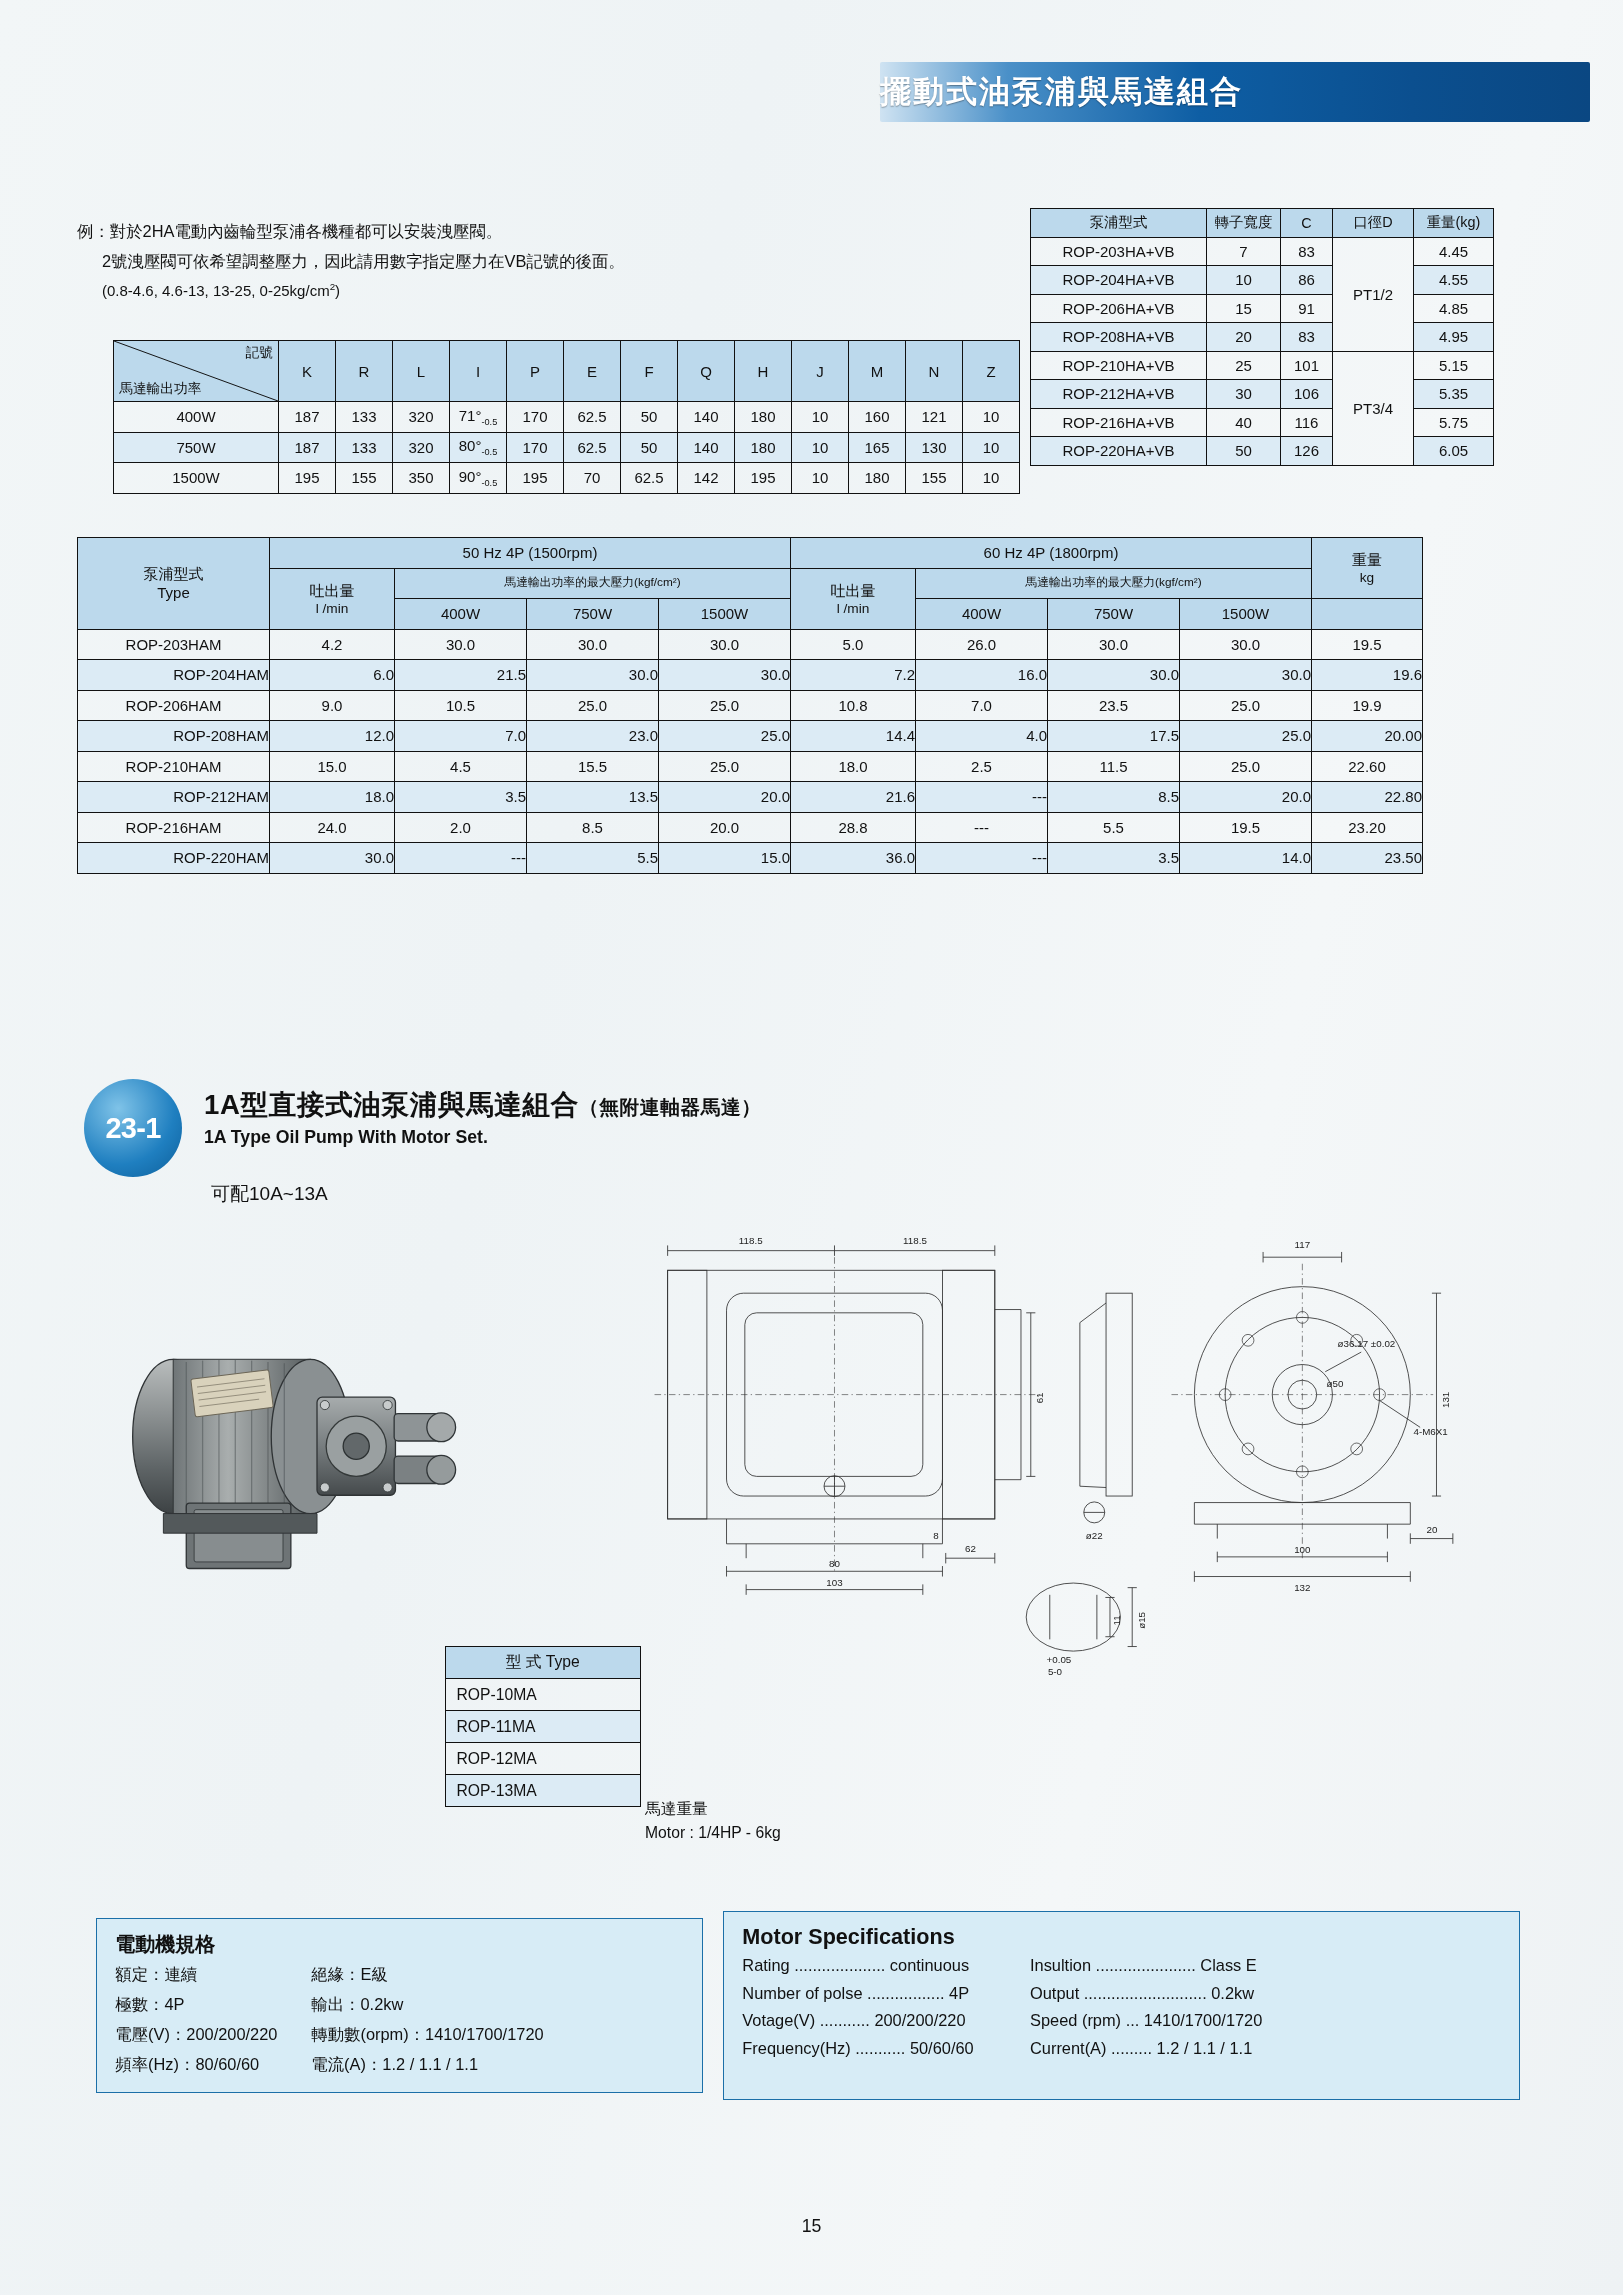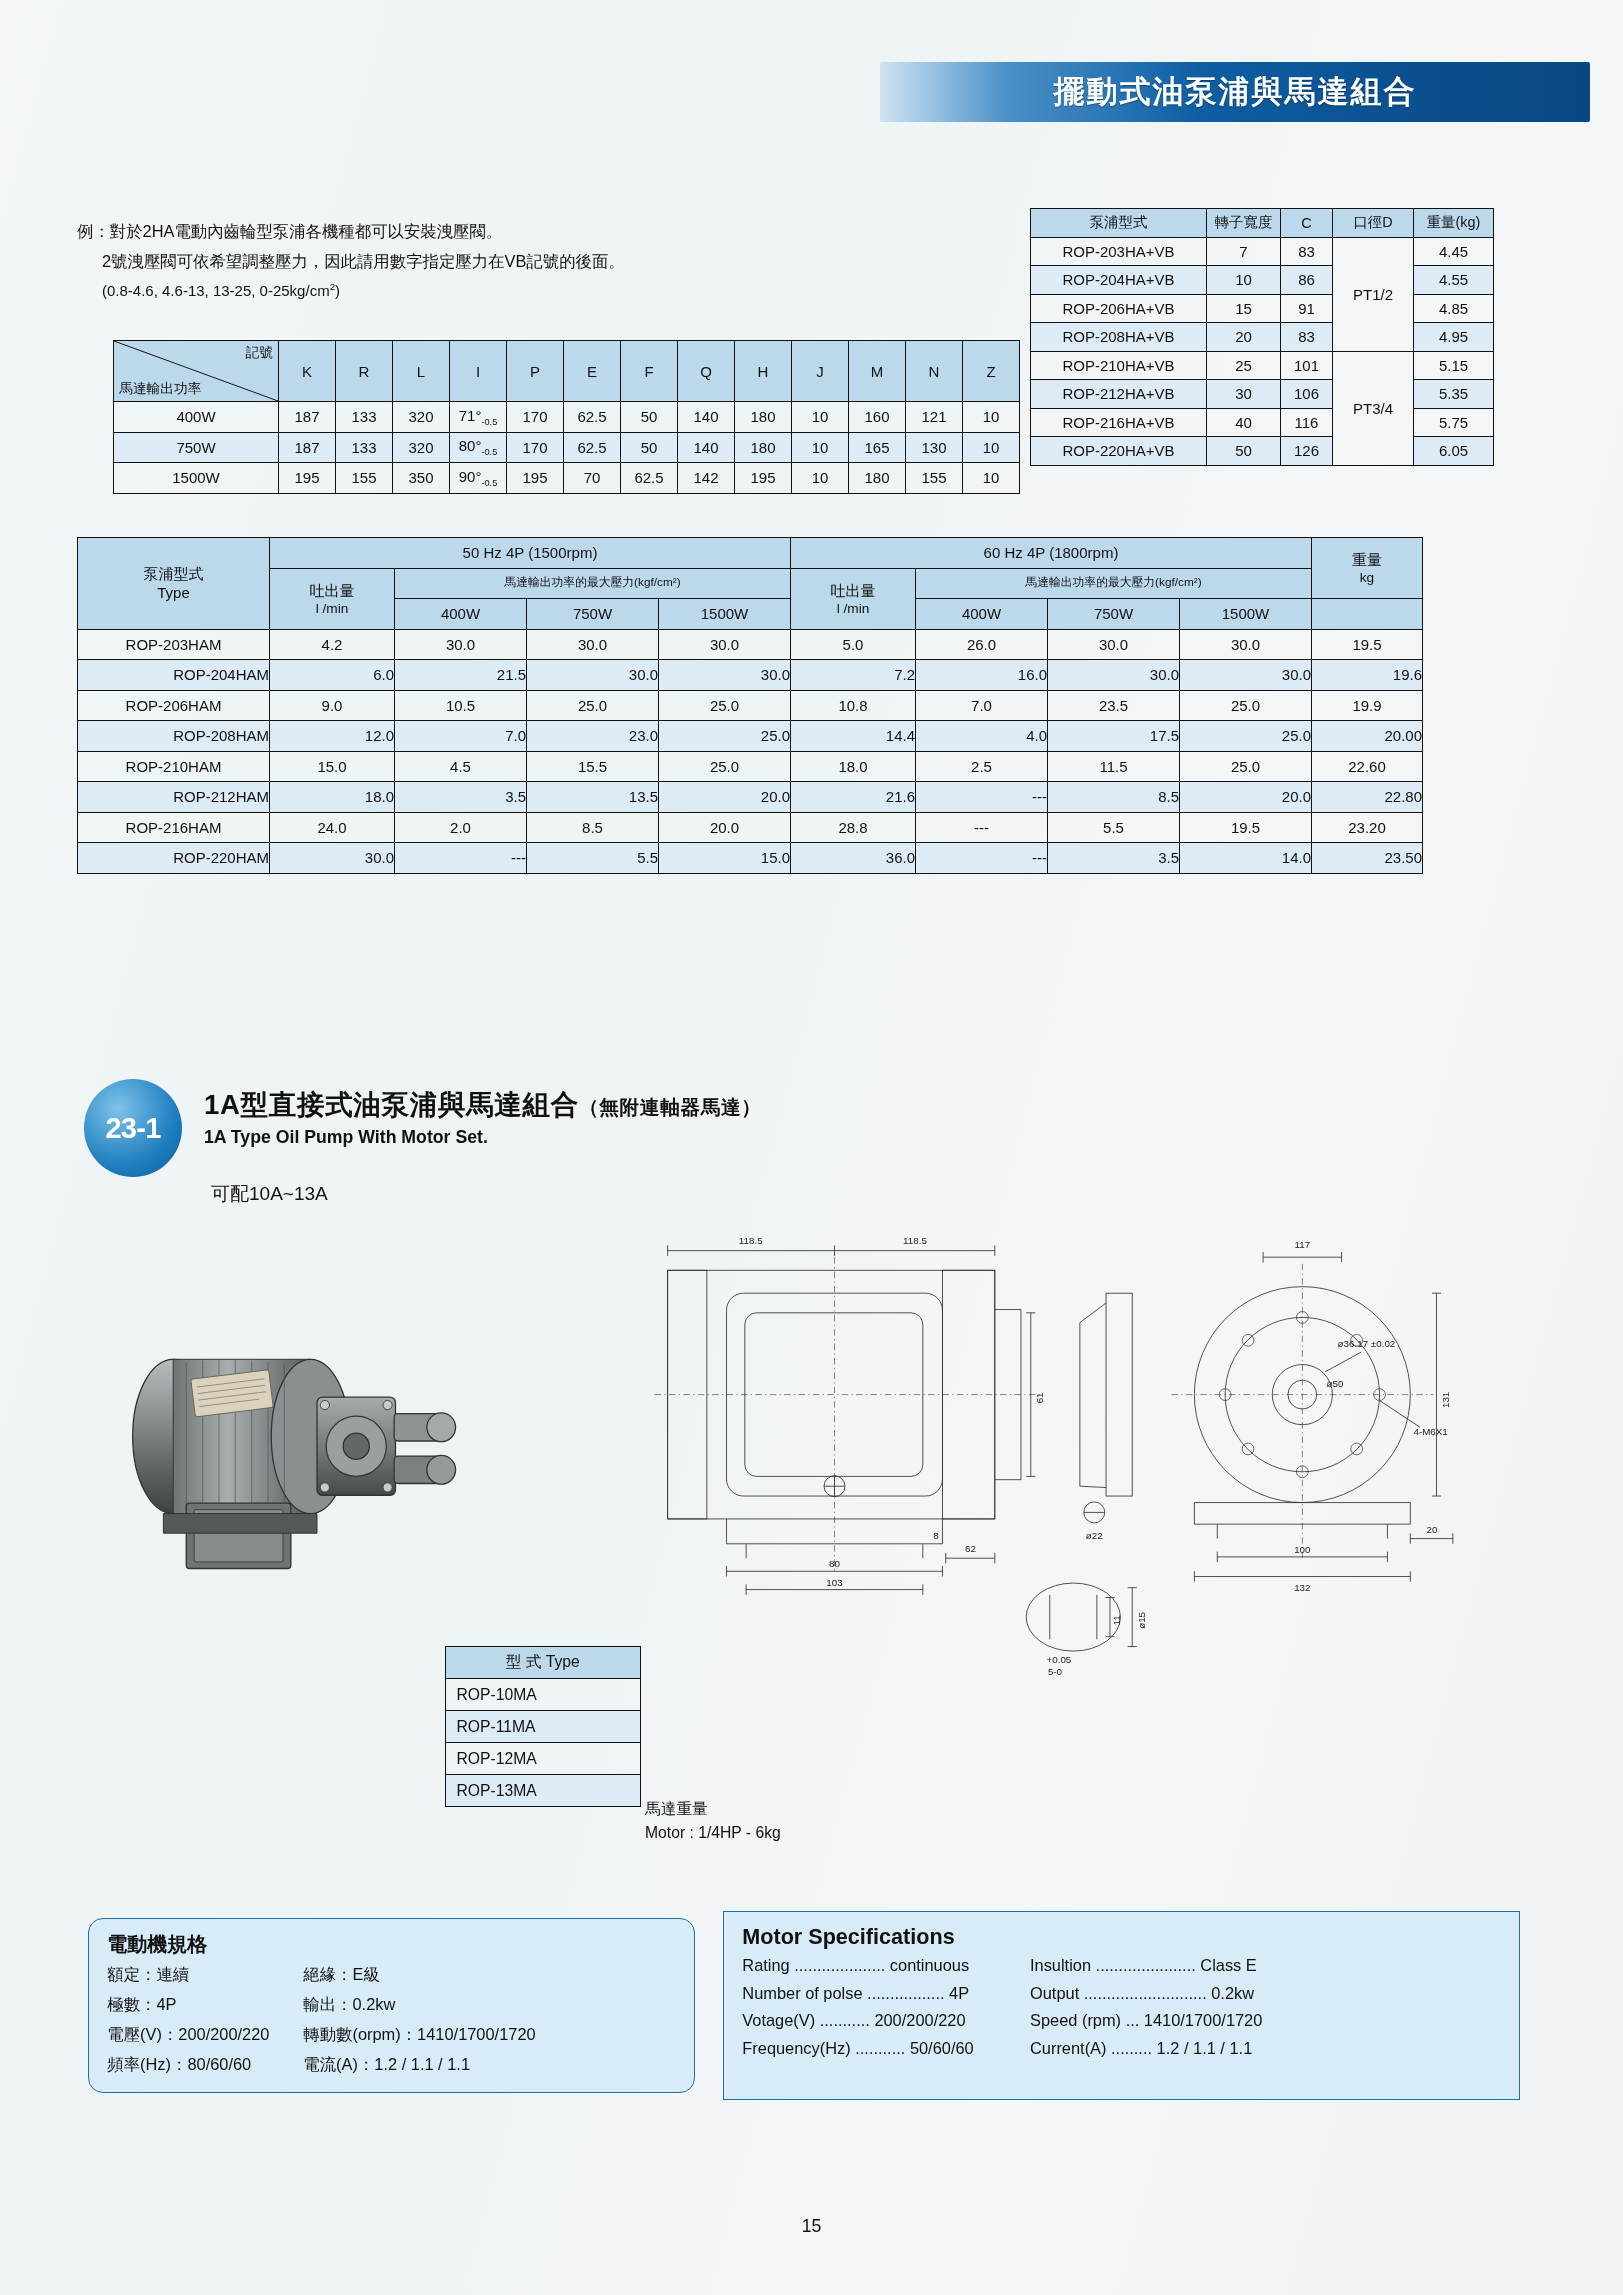--- a/index.html
+++ b/index.html
@@ -13,21 +13,21 @@
   }
   .page{
     position:absolute;inset:0;
     background:linear-gradient(105deg,#f2f6f7 0%,#eef3f5 35%,#f4f7f8 70%,#eef2f4 100%);
   }
   
   .banner{
     position:absolute;left:880px;top:62px;width:710px;height:60px;
     background:linear-gradient(90deg,#cfe3f2 0%,#4a90c8 18%,#0e5ea4 45%,#0b4f8f 75%,#0a4782 100%);
     border-radius:2px;
-    display:flex;align-items:center;justify-content:center;
+    display:flex;align-items:center;justify-content:flex-start;
   }
   .banner-text{
     color:#fff;font-size:31px;font-weight:bold;letter-spacing:2px;
     text-shadow:0 1.3px 1.3px rgba(0,0,0,.35);
   }
   
   .note{position:absolute;left:77px;top:216px;width:818px;font-size:16.4px;line-height:1.85;color:#111;}
   .note .l2{margin-left:25px;}
   .note .l3{margin-left:25px;font-size:15px;}
   sup{font-size:9.8px;vertical-align:super;}
@@ -93,21 +93,21 @@
   
   .tblD{position:absolute;left:445px;top:1646px;}
   .tblD td,.tblD th{height:31px;width:183px;font-size:15.7px;text-align:left;padding-left:10.5px;}
   .tblD .hdr{background:#bcd9ec;text-align:center;padding-left:0;}
   .tblD tr.alt td{background:#dcebf5;}
   .motorwt{position:absolute;left:645px;top:1797px;font-size:15.7px;line-height:1.5;}
   
   .specbox{
     position:absolute;border:0.7px solid #1b6fa8;background:#d7ecf6;
   }
-  .specbox.cn{left:88px;top:1918px;width:605px;height:173px;border-radius:15px;}
+  .specbox.cn{left:96px;top:1918px;width:605px;height:173px;}
   .specbox.en{left:723px;top:1911px;width:795px;height:187px;}
   .spec-h{font-size:20px;font-weight:bold;margin:11.8px 0 6.5px 18.3px;}
   .spec-row{display:flex;font-size:16.4px;margin:0 0 7.9px 18.3px;}
   .spec-row .a{width:196px;}
   .spec-row .b{flex:1;}
   .en .spec-h{font-size:21.6px;}
   .en-cols{display:flex;gap:38px;}
   .en-col{padding-left:18.3px;}
   .en-col .r{font-size:16.4px;margin-bottom:8.5px;white-space:nowrap;}
   

